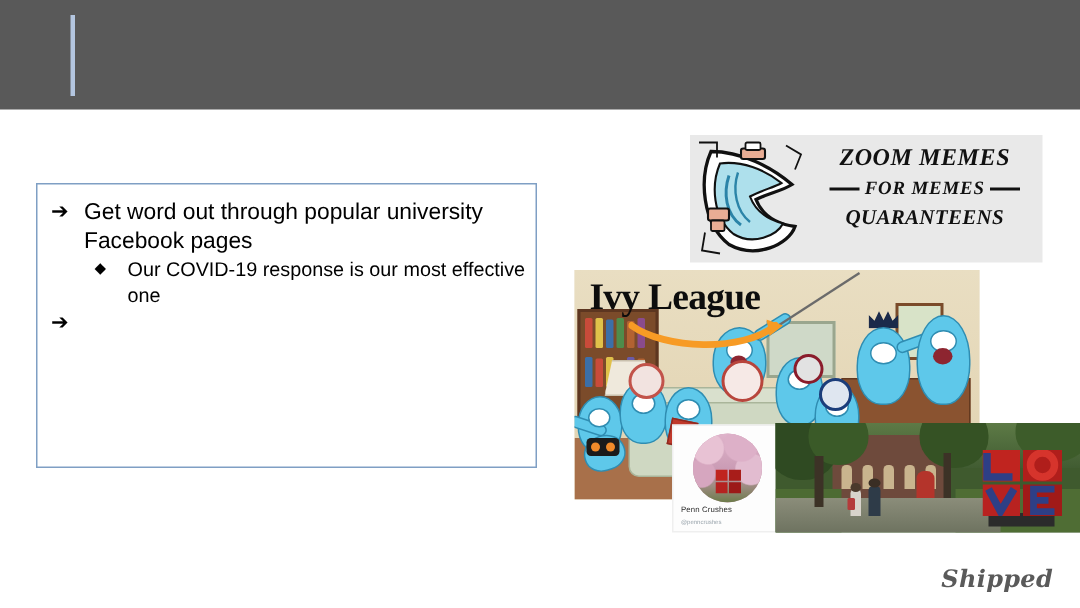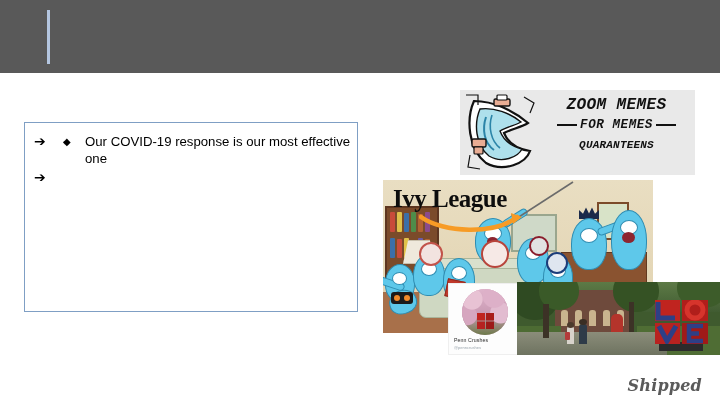--- a/index.html
+++ b/index.html
@@ -121,28 +121,28 @@
     width: 74px;
     height: 78px;
   }
   #zm-text {
     position: absolute;
     left: 80px;
     top: 5px;
     width: 153px;
     height: 76px;
     color: #111111;
-    font-family: Liberation Mono, monospace;
+    font-family: Liberation Serif, serif;
     font-weight: 700;
     font-style: italic;
     text-align: center;
   }
   #zm-l1 { font-size: 16px; line-height: 21px; letter-spacing: 0.4px; }
   #zm-l2 { font-size: 12.5px; line-height: 19px; letter-spacing: 0.6px; }
-  #zm-l3 { font-size: 11px; line-height: 21px; letter-spacing: 0.2px; }
+  #zm-l3 { font-size: 14px; line-height: 21px; letter-spacing: 0.2px; }
   .zm-dash {
     display: inline-block;
     width: 20px;
     height: 1.6px;
     background: #111;
     vertical-align: middle;
     margin: 0 3px;
   }
 
   
@@ -340,20 +340,21 @@
 
 <div id="header-band">
   <div id="header-accent-bar"></div>
 </div>
 
 <div id="bullet-box">
   <div class="bullets">
 
     <div class="b-l1">
       <span class="marker">➔</span>
+      <span>Get word out through popular university Facebook pages</span>
     </div>
 
     <div class="b-l2">
       <span class="marker">◆</span>
       <span>Our COVID-19 response is our most effective one</span>
     </div>
 
     <div class="b-l1">
       <span class="marker">➔</span>
     </div>

